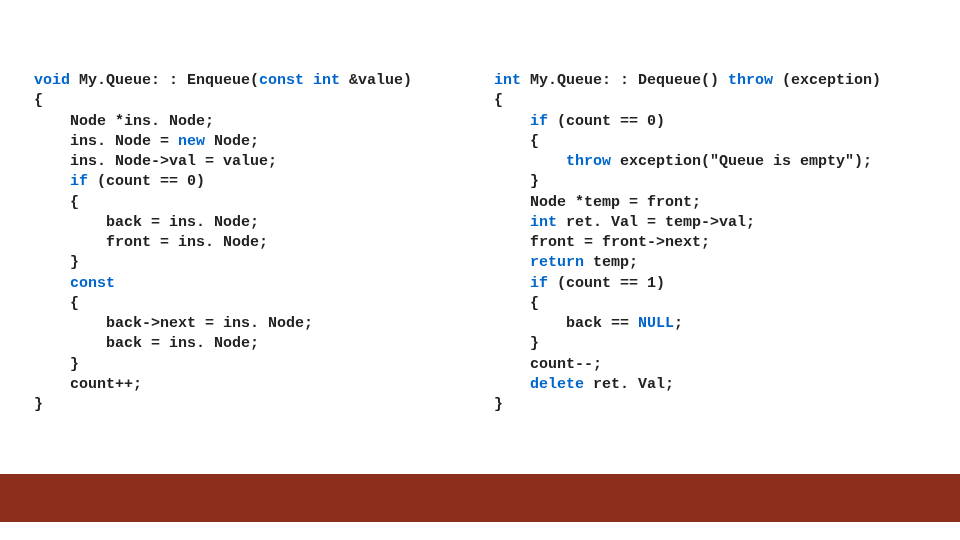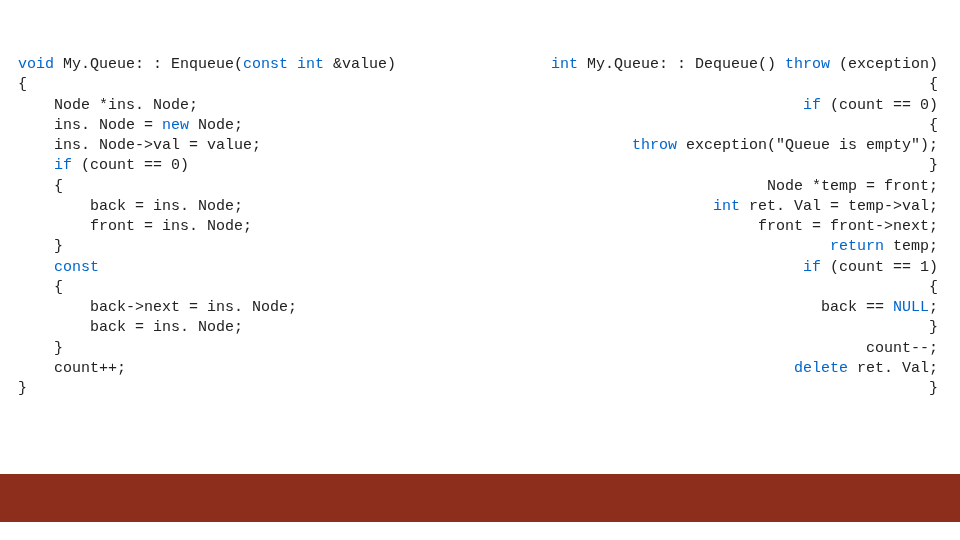--- a/index.html
+++ b/index.html
@@ -26,26 +26,26 @@
     flex-direction: row;
     font-size: 15px;
     line-height: 1.35;
     color: #222222;
   }
   .col-left {
     width: 460px;
   }
   .col-right {
     width: 460px;
-    text-align: right;
   }
   pre {
-    margin: 0;
+    margin: 16px;
     white-space: pre;
     font-family: Consolas, "Courier New", monospace;
+    font-weight: bold;
   }
   .kw { color: #0066cc; }
   .footer-bar {
     position: absolute;
     left: 0;
     right: 0;
     bottom: 18px;
     height: 48px;
     background: #8d2e1c;
   }

